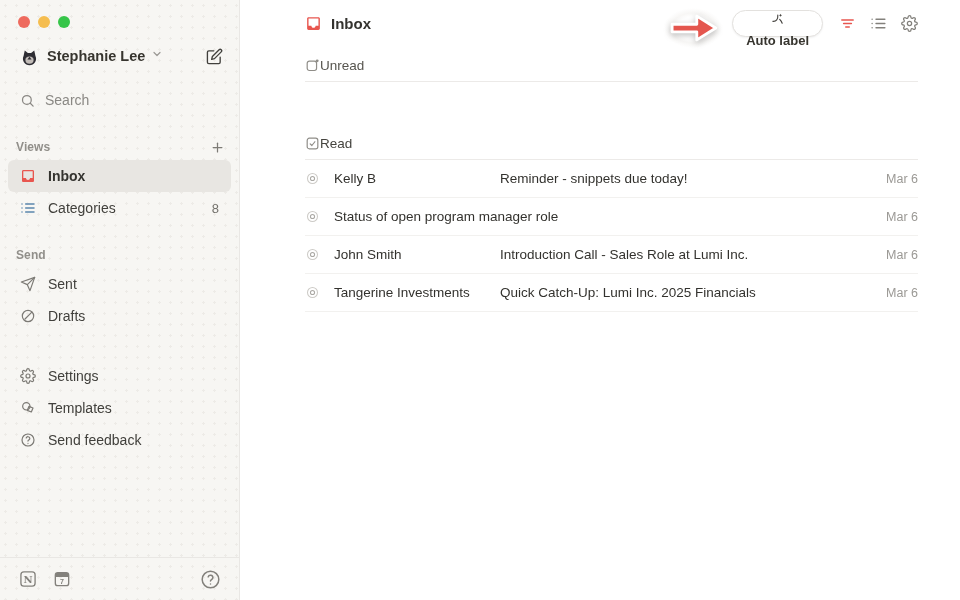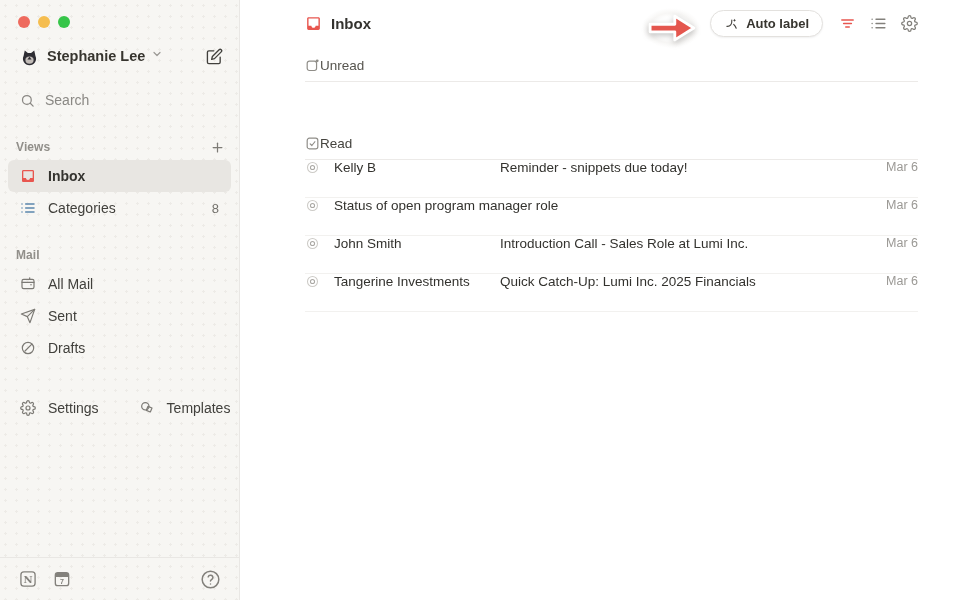--- a/index.html
+++ b/index.html
@@ -42,21 +42,21 @@
     height:32px; margin:0 8px; padding:0 12px; border-radius:6px;
     font-size:14px; color:#41403c; cursor:pointer;
   }
   .nav-item:first-of-type { margin-top:4px; }
   .nav-item.active { background:#e8e6e2; font-weight:600; color:#34332f; }
   .nav-item .nicon { display:flex; width:16px; flex:0 0 16px; color:#7c7a75; }
   .nav-item .badge { margin-left:auto; font-size:13px; color:#73716c; }
   .group-items { display:flex; flex-direction:column; }
   .group-items .nav-item { margin-top:0; }
   .group-items .nav-item:first-child { margin-top:4px; }
-  .utility { margin-top:28px; display:flex; flex-direction:row; }
+  .utility { margin-top:28px; display:flex; flex-direction:column; }
   .utility .nav-item { margin-top:0; }
 
   .sidebar-footer {
     margin-top:auto; height:43px; border-top:1px solid #e9e7e4;
     display:flex; align-items:center; gap:14px; padding:0 18px;
     color:#83817c;
   }
   .foot-btn { background:none; border:none; color:#83817c; cursor:pointer; display:flex; }
   .foot-btn.help { margin-left:auto; }
 
@@ -72,37 +72,37 @@
     margin-right:10px; margin-top:10px;
     background:radial-gradient(closest-side, rgba(255,255,255,.95) 55%, rgba(240,238,235,.5) 75%, rgba(255,255,255,0));
   }
   .arrow-annotation svg { filter:drop-shadow(0 2px 3px rgba(0,0,0,.25)); }
 
   .auto-label-btn {
     display:flex; align-items:center; gap:7px;
     height:27px; padding:0 13px; border-radius:14px;
     background:#fff; border:1px solid #e3e1de;
     box-shadow:0 1px 2px rgba(0,0,0,.06);
-    font-family:inherit; font-size:13px; font-weight:600; color:#37352f; cursor:pointer;
+    font-family:inherit; font-size:13px; font-weight:600; color:#37352f; cursor:pointer;flex-direction:column;
   }
   .auto-label-btn .al-icon { display:flex; color:#44423e; }
 
   .hdr-icons { display:flex; align-items:center; gap:14px; margin-left:16px; }
   .icon-btn { background:none; border:none; cursor:pointer; display:flex; color:#83817c; padding:0; }
   .icon-btn.filter { color:#e8564f; }
 
   .section-row {
     display:flex; align-items:center; gap:0;
     height:32px; margin-top:12px; border-bottom:1px solid #eceae8;
     font-size:13.5px; color:#57554f;
   }
   .section-row.read { margin-top:46px; color:#45443f; }
   .section-row .sec-icon { display:flex; color:#8f8d88; }
 
-  .email-row { display:flex; height:38px; border-bottom:1px solid #f2f1ef; cursor:pointer; }
+  .email-row { display:flex; align-items:center; height:38px; border-bottom:1px solid #f2f1ef; cursor:pointer; }
   .email-row .status { display:flex; width:15px; flex:0 0 15px; margin-right:14px; }
   .email-row .sender { width:166px; flex:0 0 166px; font-size:13.5px; color:#33322e; white-space:nowrap; overflow:hidden; }
   .email-row .subject { flex:1; font-size:13.5px; color:#33322e; white-space:nowrap; overflow:hidden; }
   .email-row .edate { font-size:12.5px; color:#9b9995; margin-left:12px; }
 
   svg { display:block; }
 </style>
 </head>
 <body>
 
@@ -181,35 +181,24 @@
               <line x1="3" y1="12" x2="3.01" y2="12"></line>
               <line x1="3" y1="18" x2="3.01" y2="18"></line>
             </svg>
         </span>
         <span>Categories</span>
         <span class="badge">8</span>
       </div>
     </div>
 
     <div class="section-head mail">
-      <span class="sh-label">Mail</span>
+      <span class="sh-label">Send</span>
     </div>
 
     <div class="group-items">
-      <div class="nav-item">
-        <span class="nicon">
-          <svg viewBox="0 0 24 24" width="16" height="16" fill="none" stroke="currentColor" stroke-width="1.8" stroke-linecap="round" stroke-linejoin="round">
-              <rect x="3" y="5" width="18" height="14" rx="2.5"></rect>
-              <path d="M3 9.5h18"></path>
-              <path d="M14.5 2.8v2.2"></path>
-              <circle cx="16.5" cy="13" r="1.1" fill="currentColor" stroke="none"></circle>
-            </svg>
-        </span>
-        <span>All Mail</span>
-      </div>
       <div class="nav-item">
         <span class="nicon">
           <svg viewBox="0 0 24 24" width="16" height="16" fill="none" stroke="currentColor" stroke-width="1.8" stroke-linecap="round" stroke-linejoin="round">
               <line x1="22" y1="2" x2="11" y2="13"></line>
               <polygon points="22 2 15 22 11 13 2 9 22 2"></polygon>
             </svg>
         </span>
         <span>Sent</span>
       </div>
       <div class="nav-item">

